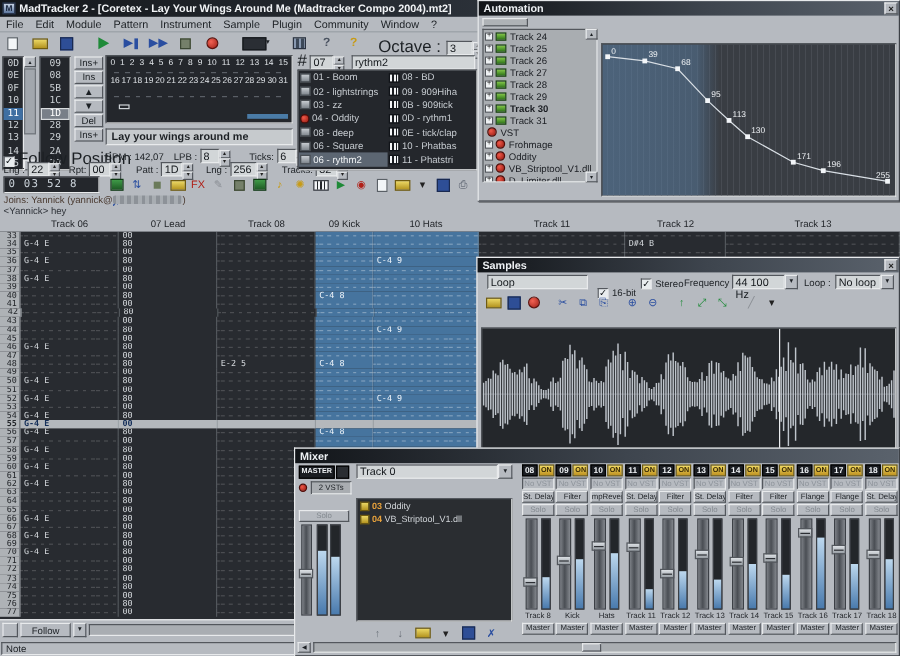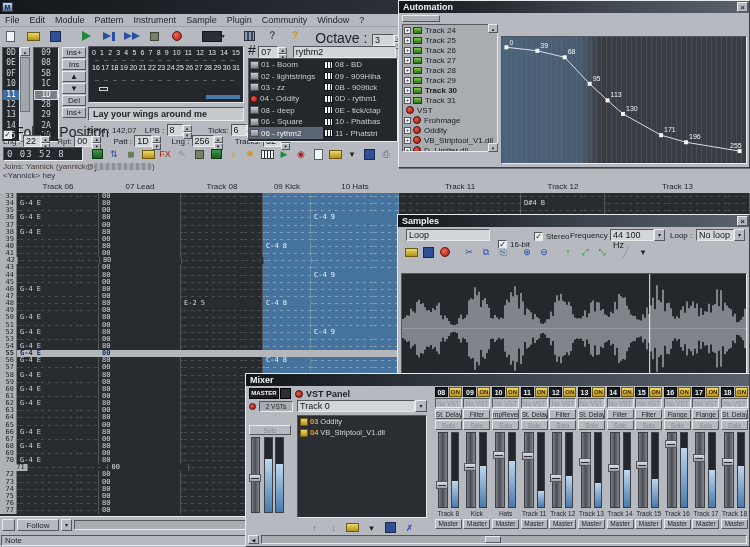--- a/index.html
+++ b/index.html
@@ -106,20 +106,21 @@
 .blurred{display:inline-block;width:58px;height:7px;background:repeating-linear-gradient(90deg,#8d9298 0 3px,#a8adb2 3px 6px);vertical-align:middle;border-radius:2px}
 .ledtime{font-family:"DejaVu Sans Mono",monospace;color:#c9d1d8;font-size:9px;letter-spacing:1px;line-height:12px;padding-left:3px}
 </style>
 </head>
 <body>
 
 <div id="screen">
 
   <div class="abs" id="titlebar">
     <span id="appicon">M</span>
+    <span id="titletext">MadTracker 2 - [Coretex - Lay Your Wings Around Me (Madtracker Compo 2004).mt2]</span>
     <span class="closebox r" style="top:2px;right:2px">×</span>
   </div>
 
   <div class="abs" id="menubar"><span class="menu-item">File</span><span class="menu-item">Edit</span><span class="menu-item">Module</span><span class="menu-item">Pattern</span><span class="menu-item">Instrument</span><span class="menu-item">Sample</span><span class="menu-item">Plugin</span><span class="menu-item">Community</span><span class="menu-item">Window</span><span class="menu-item">?</span></div>
 
   <div class="abs" id="toolbar">
     <span class="tb">
         <span class="i-page"></span>
       </span>
     <span class="tb">
@@ -847,21 +848,21 @@
           <div class="pcell mono" style="width:82px">G-4 E</div>
           <div class="pcell mono" style="width:82px">80</div>
           <div class="pcell mono dash" style="width:82px"></div>
           <div class="pcell mono blue dash" style="width:48px"></div>
           <div class="pcell mono blue dash" style="width:88px"></div>
           <div class="pcell mono dash" style="width:122px"></div>
           <div class="pcell mono dash" style="width:84px"></div>
           <div class="pcell mono dash" style="width:145px"></div>
         </div>
         <div class="prow">
-          <div class="pcell mono rn" style="width:28px">71</div>
+          <div class="pcell mono rn" style="width:17px">71</div>
           <div class="pcell mono dash" style="width:82px"></div>
           <div class="pcell mono" style="width:82px">00</div>
           <div class="pcell mono dash" style="width:82px"></div>
           <div class="pcell mono blue dash" style="width:48px"></div>
           <div class="pcell mono blue dash" style="width:88px"></div>
           <div class="pcell mono dash" style="width:122px"></div>
           <div class="pcell mono dash" style="width:84px"></div>
           <div class="pcell mono dash" style="width:145px"></div>
         </div>
         <div class="prow">
@@ -1290,24 +1291,20 @@
           <span class="meter" style="left:15px;width:9px">
             <span class="mfill" style="height:72%"></span>
           </span>
           <span class="meter" style="left:26px;width:9px">
             <span class="mfill" style="height:65%"></span>
           </span>
         </div>
     </div>
 
     <div class="abs" style="left:49px;top:13px;width:136px;height:150px">
-      <div style="display:flex;align-items:center;height:13px">
-        <span class="v-ico"></span>
-        <span style="font-weight:bold;font-size:9px">VST Panel</span>
-      </div>
       <div style="position:relative;height:13px">
         <span class="fld abs" style="left:2px;top:0;width:118px;height:12px;line-height:10px">Track 0</span>
         <span class="r abs" style="left:120px;top:0;width:12px;height:12px;font-size:6px;line-height:11px;text-align:center">▾</span>
       </div>
       <div class="s abs" style="left:2px;top:28px;width:130px;height:103px;background:#2a2d31" id="vstlist">
           <div class="vstrow">
             <span class="vst-led"></span>
             <span class="vstnum">03</span>
             <span>Oddity</span>
           </div>

